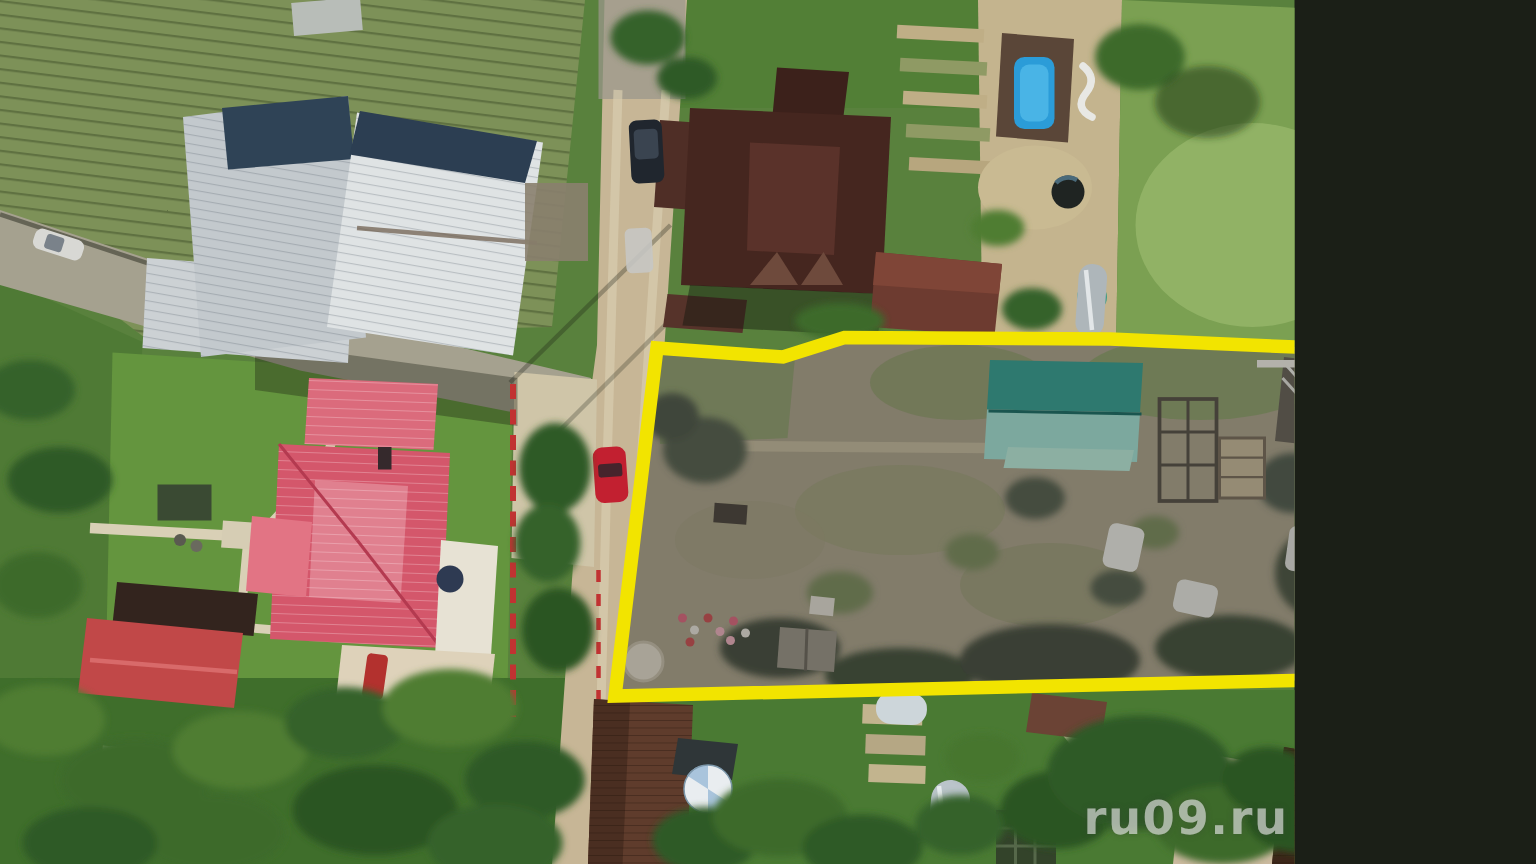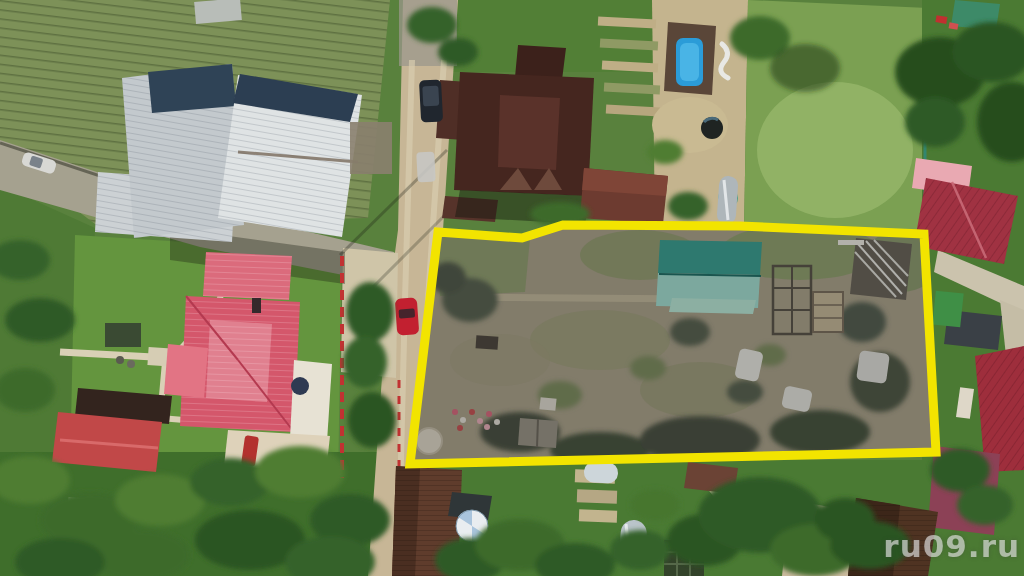--- a/index.html
+++ b/index.html
@@ -1,17 +1,17 @@
 <!DOCTYPE html>
 <html><head>
 <meta charset="utf-8">
 <style>
   html,body{margin:0;padding:0;background:#1b1f17;}
   .stage{
-    position:relative;width:1024px;height:576px;overflow:hidden;
+    position:relative;width:863px;height:576px;overflow:hidden;
     font-family:"DejaVu Sans", sans-serif;
   }
   .stage svg{position:absolute;left:0;top:0;display:block;}
   .watermark{
     position:absolute;right:4px;bottom:12px;
     font-size:31px;font-weight:600;letter-spacing:1px;
     color:rgba(238,238,238,0.62);
     text-shadow:0 0 4px rgba(60,60,60,0.35);
     user-select:none;
   }

